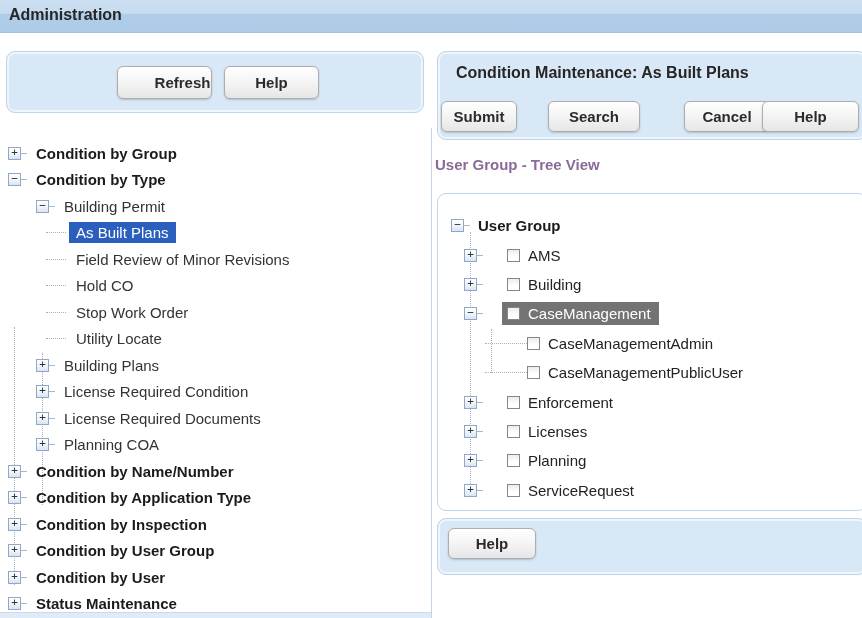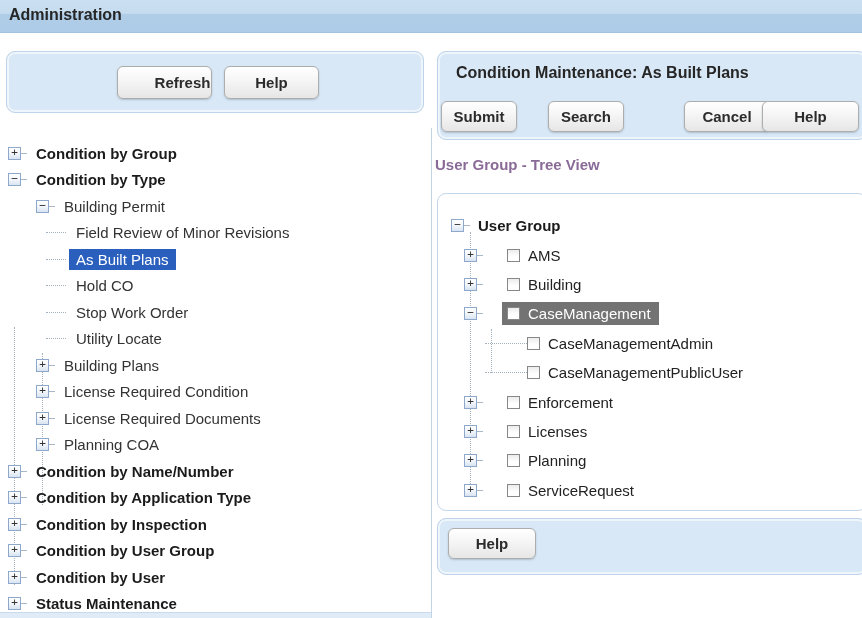--- a/index.html
+++ b/index.html
@@ -119,25 +119,25 @@
         <span class="edash"></span>
       <span class="tlabel">Condition by Type</span>
     </div>
     <div class="trow lv1">
       <span class="ebox">−</span>
         <span class="edash"></span>
       <span class="tlabel">Building Permit</span>
     </div>
     <div class="trow lv2">
       <span class="stub"></span>
+      <span class="tlabel hl">As Built Plans</span>
+    </div>
+    <div class="trow lv2">
+      <span class="stub"></span>
       <span class="tlabel">Field Review of Minor Revisions</span>
-    </div>
-    <div class="trow lv2">
-      <span class="stub"></span>
-      <span class="tlabel hl">As Built Plans</span>
     </div>
     <div class="trow lv2">
       <span class="stub"></span>
       <span class="tlabel">Hold CO</span>
     </div>
     <div class="trow lv2">
       <span class="stub"></span>
       <span class="tlabel">Stop Work Order</span>
     </div>
     <div class="trow lv2">
@@ -194,21 +194,21 @@
         <span class="edash"></span>
       <span class="tlabel">Status Maintenance</span>
     </div>
   </div>
 
   <div class="panel rheader"></div>
   <div class="rtitle">Condition Maintenance: As Built Plans</div>
   <div class="btn" style="left:441px;top:101px;width:76px;height:31px;align-items:center;">
     <span>Submit</span>
   </div>
-  <div class="btn" style="left:548px;top:101px;width:76px;height:31px;">
+  <div class="btn" style="left:548px;top:101px;width:92px;height:31px;">
     <span>Search</span>
   </div>
   <div class="btn" style="left:656px;top:101px;width:86px;height:31px;margin-left:28px;">
     <span>Cancel</span>
   </div>
   <div class="btn" style="left:762px;top:101px;width:97px;height:31px;">
     <span>Help</span>
   </div>
 
   <div class="section-title">User Group - Tree View</div>

